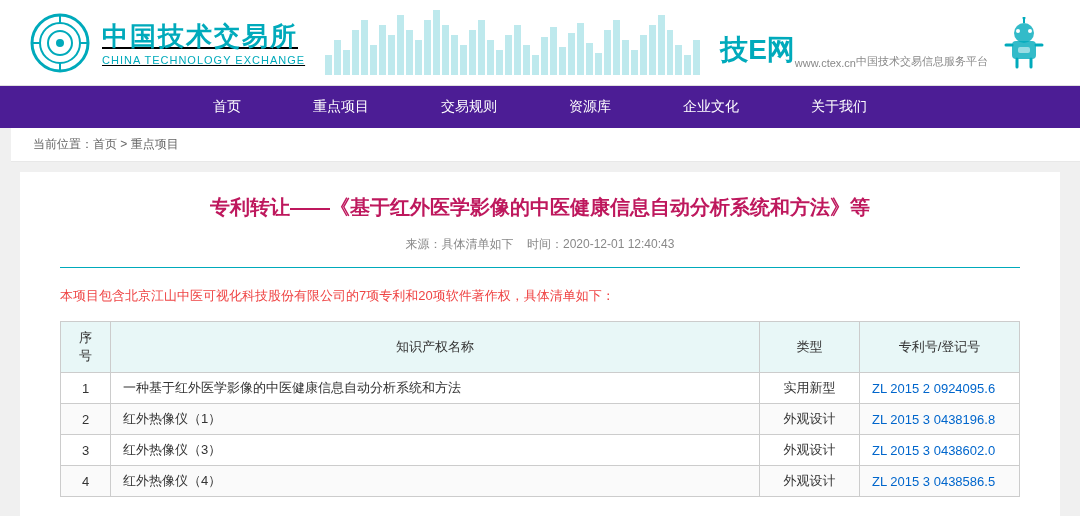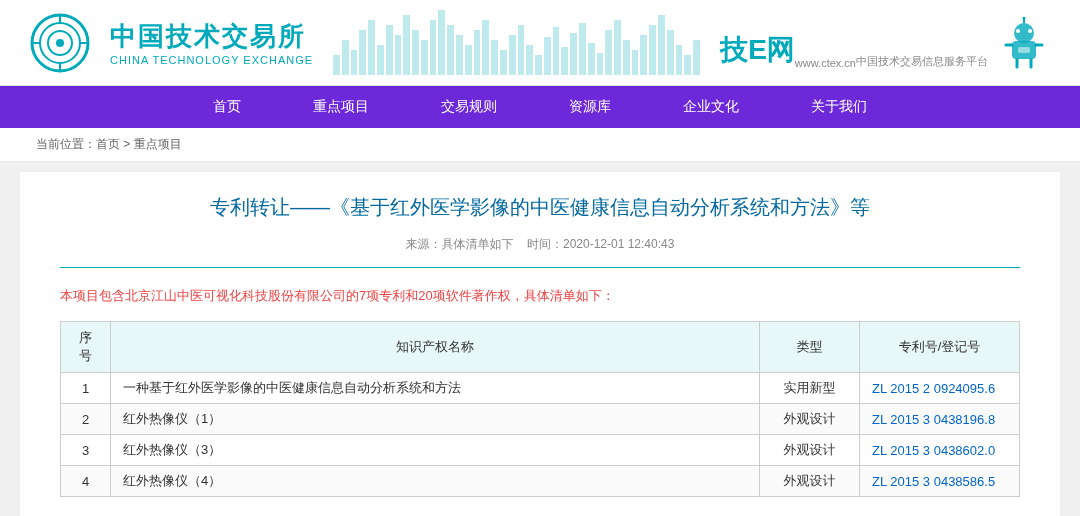--- a/index.html
+++ b/index.html
@@ -10,21 +10,22 @@
       background: #fff;
       display: flex;
       align-items: center;
       justify-content: space-between;
       padding: 10px 30px;
       border-bottom: 1px solid #e0e0e0;
     }
     .logo-left {
       display: flex;
       align-items: center;
-      gap: 20px;
+      gap: 12px;
+      text-decoration: underline;
     }
     .logo-icon {
       width: 60px;
       height: 60px;
     }
     .logo-text-block {
       display: flex;
       flex-direction: column;
     }
     .logo-cn {
@@ -78,55 +79,56 @@
       gap: 2px;
       overflow: hidden;
     }
     .skyline-bar {
       background: #00aabb;
       width: 8px;
     }
 
     
     .nav {
-      background: #6d28d9;
+      background: #4c1d95;
       display: flex;
       align-items: center;
       justify-content: center;
       gap: 0;
     }
     .nav-item {
       color: #fff;
       padding: 12px 36px;
       font-size: 14px;
       cursor: pointer;
       white-space: nowrap;
     }
 
     
     .breadcrumb-bar {
       background: #fff;
-      padding: 8px 36px;
+      padding: 8px 22px;
       font-size: 12px;
       color: #666;
       border-bottom: 1px solid #e8e8e8;
+      margin-left: 11px;
     }
 
     
     .content {
       background: #fff;
       margin: 10px 20px;
       padding: 20px 40px 30px;
     }
 
     .article-title {
       text-align: center;
       font-size: 20px;
-      font-weight: normal;
-      color: #0369a1;
+      font-weight: bold;
+      color: #be185d;
       margin-bottom: 14px;
       line-height: 1.5;
     }
 
     .article-meta {
       text-align: center;
       font-size: 12px;
       color: #888;
       margin-bottom: 16px;
       padding-bottom: 14px;

